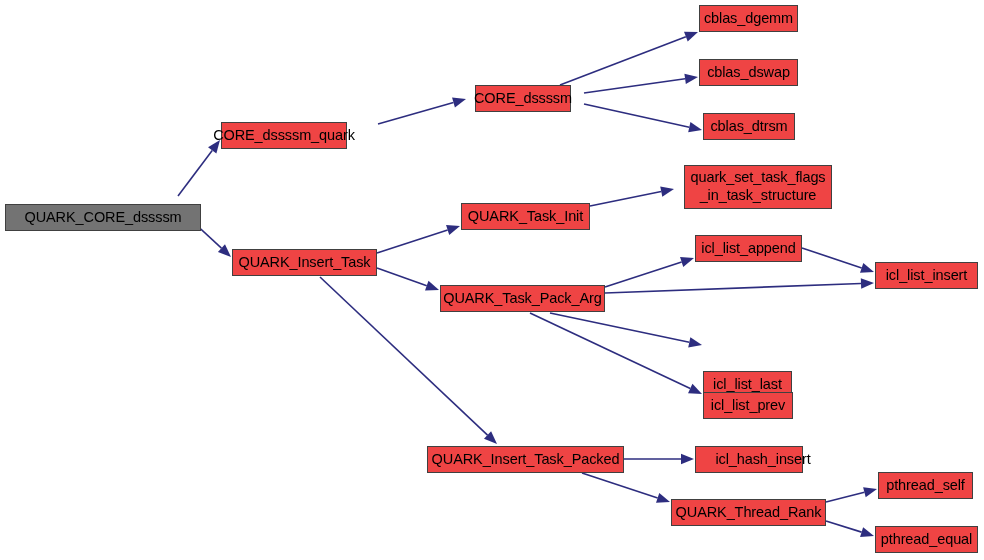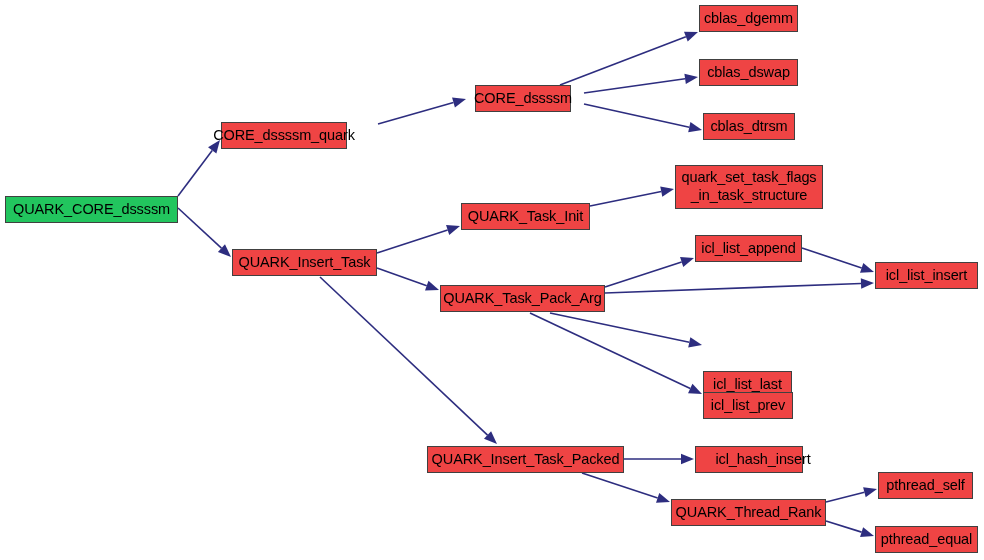--- a/index.html
+++ b/index.html
@@ -38,20 +38,21 @@
     text-align: center;
     white-space: pre;
     letter-spacing: -0.1px;
     z-index: 2;
   }
   .node.root {
     background: #c0c0c0;
   }
   .node.two-line {
     line-height: 1.22;
+    margin-left: 9px;
   }
 </style>
 </head>
 <body>
 
 <div id="canvas">
 
   <svg id="edge-layer" viewBox="0 0 984 560" width="984" height="560" xmlns="http://www.w3.org/2000/svg">
       <g>
         <line x1="178" y1="196" x2="212.2" y2="150.4" stroke="#2d2d7f" stroke-width="1.6"></line>
@@ -125,21 +126,21 @@
         <line x1="826" y1="502" x2="864.4028110407484" y2="492.21104816608374" stroke="#2d2d7f" stroke-width="1.6"></line>
         <polygon points="877,489 865.6872303071818,497.2499237497844 863.1183917743149,487.1721725823831" fill="#2d2d7f"></polygon>
       </g>
       <g>
         <line x1="826" y1="521" x2="861.5917602855446" y2="532.1224250892327" stroke="#2d2d7f" stroke-width="1.6"></line>
         <polygon points="874,536 860.0407303212377,537.0857209750149 863.1427902498516,527.1591292034506" fill="#2d2d7f"></polygon>
       </g>
     </svg>
 
   <div id="node-layer">
-      <div class="node root" style="left: 5px; top: 196px; width: 173px; height: 27px; border-color: rgb(64, 64, 64); background: #22c55e;">QUARK_CORE_dssssm</div>
+      <div class="node root" style="left: 5px; top: 204px; width: 196px; height: 27px; border-color: rgb(64, 64, 64); background: #737373;">QUARK_CORE_dssssm</div>
       <div class="node" style="left: 221px; top: 122px; width: 126px; height: 27px; border-color: rgb(64, 64, 64);">CORE_dssssm_quark</div>
       <div class="node" style="left: 232px; top: 249px; width: 145px; height: 27px; border-color: rgb(64, 64, 64);">QUARK_Insert_Task</div>
       <div class="node" style="left: 467px; top: 85px; width: 96px; height: 27px; border-color: rgb(64, 64, 64); margin-left: 8px;">CORE_dssssm</div>
       <div class="node" style="left: 699px; top: 5px; width: 99px; height: 27px; border-color: rgb(64, 64, 64);">cblas_dgemm</div>
       <div class="node" style="left: 699px; top: 59px; width: 99px; height: 27px; border-color: rgb(64, 64, 64);">cblas_dswap</div>
       <div class="node" style="left: 703px; top: 113px; width: 92px; height: 27px; border-color: rgb(64, 64, 64);">cblas_dtrsm</div>
       <div class="node" style="left: 461px; top: 203px; width: 129px; height: 27px; border-color: rgb(64, 64, 64);">QUARK_Task_Init</div>
       <div class="node two-line" style="left: 675px; top: 165px; width: 148px; height: 44px; border-color: rgb(64, 64, 64);">quark_set_task_flags
 _in_task_structure</div>
       <div class="node" style="left: 440px; top: 285px; width: 165px; height: 27px; border-color: rgb(64, 64, 64);">QUARK_Task_Pack_Arg</div>

